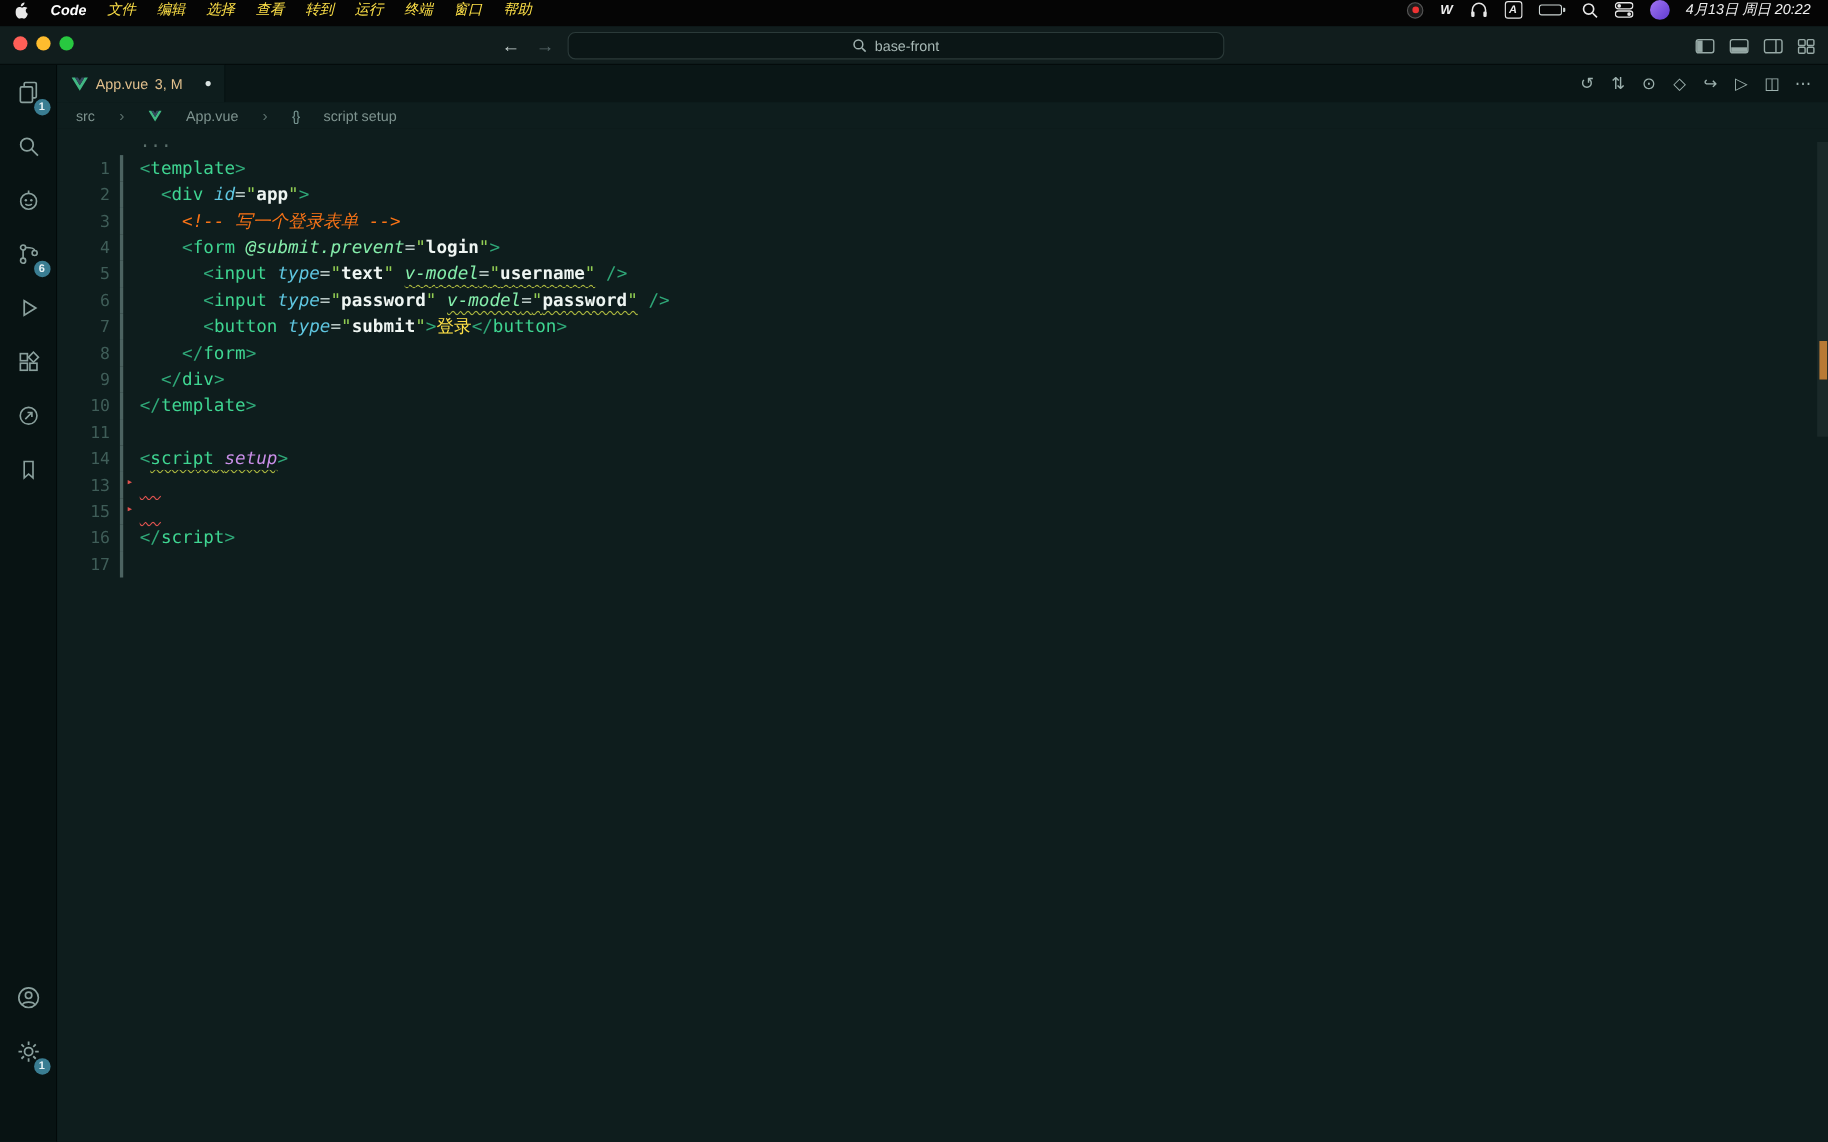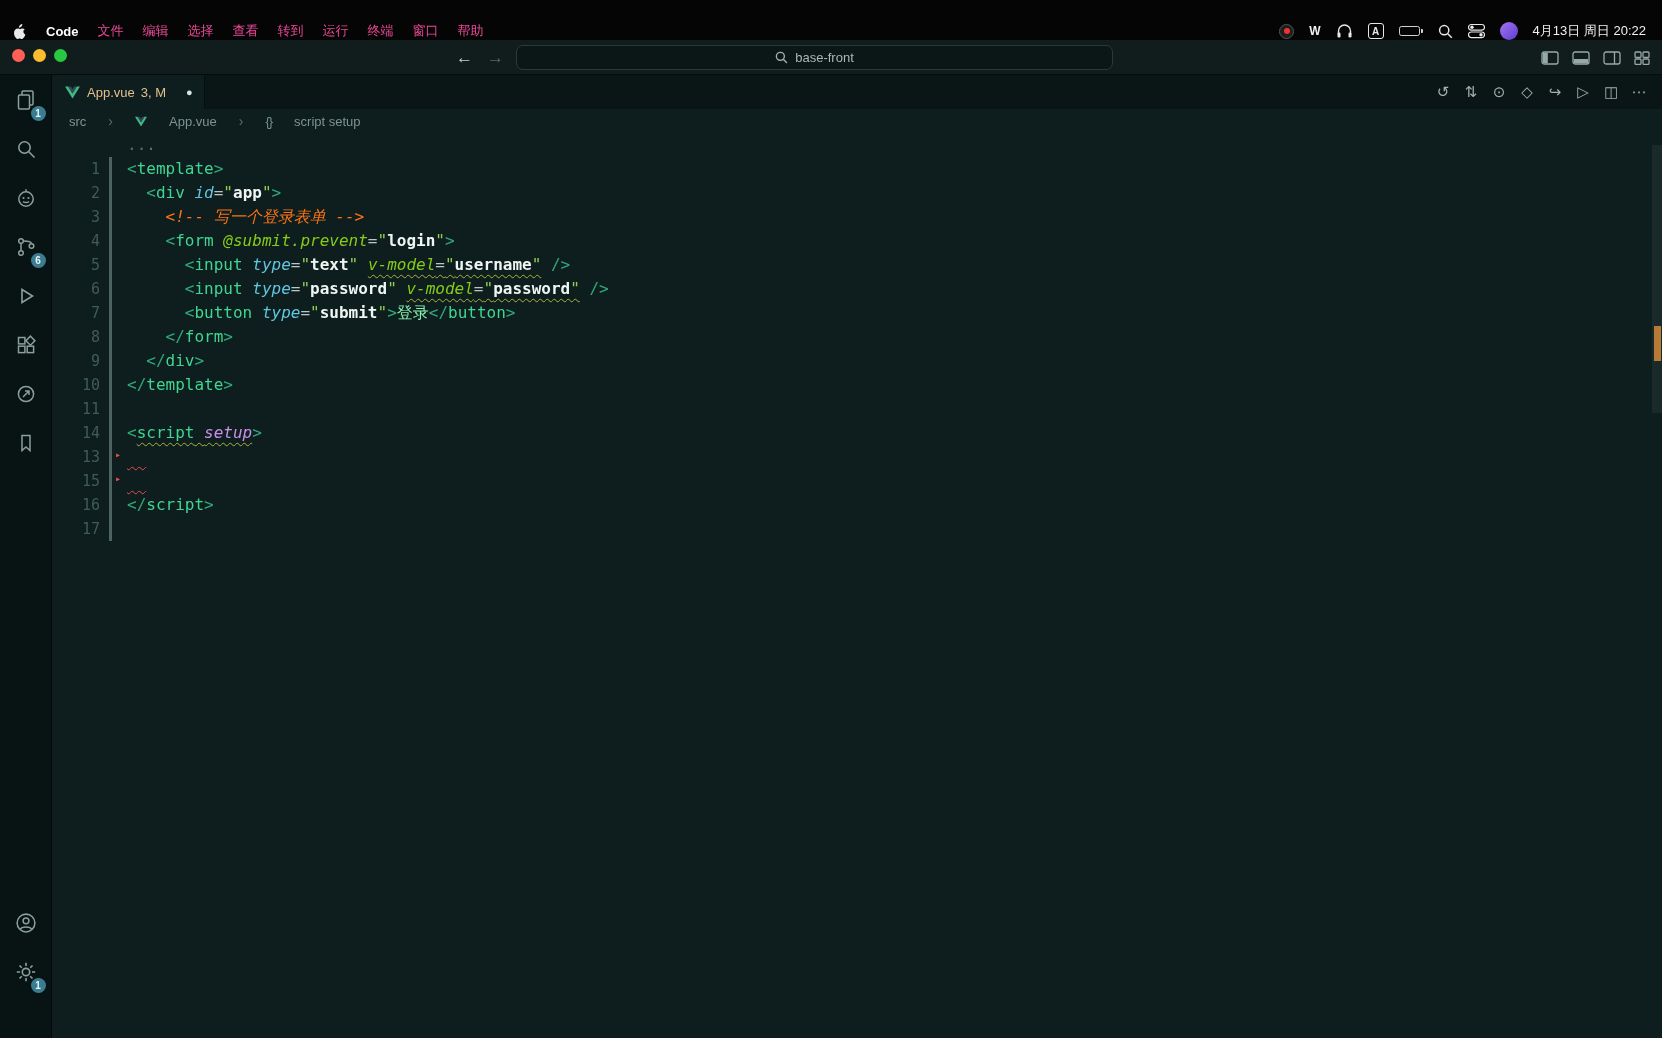--- a/index.html
+++ b/index.html
@@ -1,25 +1,25 @@
 <!DOCTYPE html>
 <html><head>
 <meta charset="utf-8">
 <style>
   * { box-sizing: border-box; margin: 0; padding: 0; }
   html,body { width:1662px; height:1038px; overflow:hidden; }
   body { background:#0e1d1d; font-family:"Liberation Sans", sans-serif; -webkit-font-smoothing:antialiased; }
 
   
-  .menubar { height:40px; background:#050505; display:flex; align-items:flex-end; padding:0 16px 0 14px; color:#e4e4e4; font-size:13px; }
+  .menubar { height:24px; background:#050505; display:flex; align-items:flex-start; padding:0 16px 0 14px; color:#e4e4e4; font-size:13px;font-style:italic; }
   .mb-left { display:flex; align-items:center; gap:19px; }
   .apple-logo svg { display:block; }
   .mb-app { font-weight:700; color:#fff; }
   .mb-items { display:flex; gap:19px; }
-  .mb-item { color:#ec4899; cursor:default; }
+  .mb-item { color:#fde047; cursor:default; }
   .mb-right { margin-left:auto; display:flex; align-items:center; gap:15px; }
   .st-icon { display:inline-flex; align-items:center; justify-content:center; }
   .rec-outer { width:15px; height:15px; border-radius:50%; background:#1d1d1d; border:1px solid #555; display:inline-flex; align-items:center; justify-content:center; }
   .rec-dot { width:6px; height:6px; border-radius:50%; background:#e33; }
   .wapp { font-weight:700; font-size:12px; color:#f0f0f0; }
   .inputA { width:16px; height:16px; border:1.4px solid #e8e8e8; border-radius:3px; font-size:10px; font-weight:700; color:#e8e8e8; display:inline-flex; align-items:center; justify-content:center; }
   .battery { display:inline-flex; align-items:center; }
   .bat-body { width:21px; height:10px; border:1px solid #cdd5d4; border-radius:2.5px; padding:1px; }
   .bat-fill { width:12px; height:100%; background:#e8e8e8; border-radius:1px; }
   .bat-nub { width:2px; height:4px; background:#cdd5d4; border-radius:0 1px 1px 0; margin-left:1px; }
@@ -70,27 +70,27 @@
   .ln { width:48px; flex:none; text-align:right; color:#3f5d58; font-size:15px; }
   .line.current .ln { color:#cfe0dc; }
   .deco { width:27px; flex:none; position:relative; }
   .deco.git::before { content:""; position:absolute; left:9px; top:0; bottom:0; width:3px; background:#5d7573; opacity:.8; }
   .deco-mark { position:absolute; left:15px; top:5px; color:#e0524f; font-size:10px; line-height:1; }
   .txt { white-space:pre; }
 
   .pt { color:#2fa878; }
   .tg { color:#3fd692; }
   .at { color:#5fc6e0; font-style:italic; }
-  .dr { color:#84cc16; font-style:italic; }
+  .dr { color:#86efac; font-style:italic; }
   .kw { color:#c98fe8; font-style:italic; }
   .eq { color:#b9c8c5; }
   .qt { color:#93cf54; }
   .st { color:#eef5f2; font-weight:600; }
   .cm { color:#f97316; font-style:italic; }
-  .tx { color:#86efac; }
+  .tx { color:#fde047; }
   .fold { color:#5a6f6b; }
   .warn { text-decoration-line:underline; text-decoration-style:wavy; text-decoration-color:#a9b53e; text-decoration-thickness:1px; text-underline-offset:4px; }
   .err  { text-decoration-line:underline; text-decoration-style:wavy; text-decoration-color:#e0524f; text-decoration-thickness:1px; text-underline-offset:4px; }
 
   .sb-thumb { position:absolute; right:0; top:12px; width:10px; height:268px; background:rgba(190,210,208,0.07); }
   .sb-mark  { position:absolute; right:1px; top:193px; width:7px; height:35px; background:#b97a35; }
 </style>
 </head>
 <body>
 

